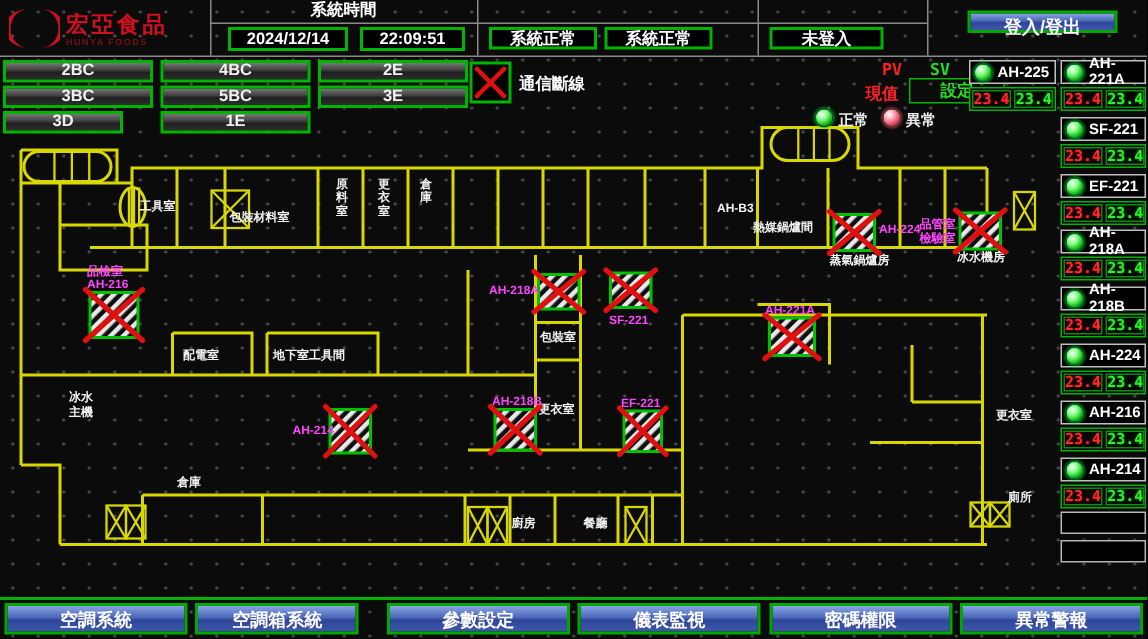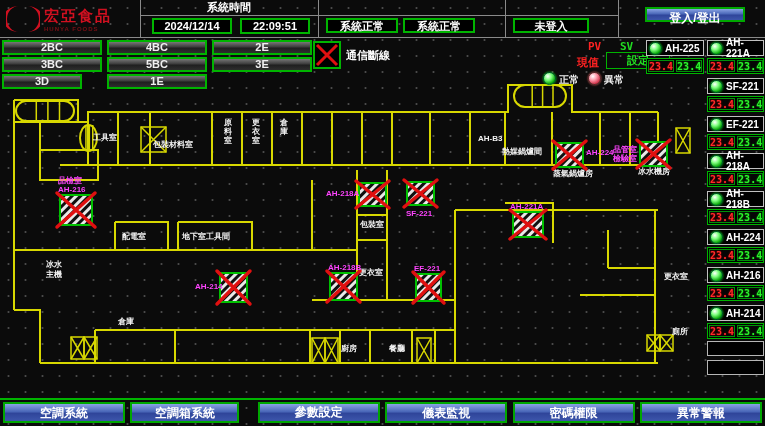--- a/index.html
+++ b/index.html
@@ -296,19 +296,19 @@
         <div class="valbox sv">23.4</div>
       </div>
       <div class="abs emptyslot" style="left: 707px; top: 341px; width: 57px; height: 15px;"></div>
       <div class="abs emptyslot" style="left: 707px; top: 360px; width: 57px; height: 15px;"></div>
     </div>
 
   <div class="abs" style="left:0;top:398px;width:765px;height:2px;background:#00b400;"></div>
   <div id="nav">
       <div class="abs bluebtn" style="left: 3px; top: 402px; width: 122px; height: 21px; font-size: 12px; line-height: 19px;">空調系統</div>
       <div class="abs bluebtn" style="left: 130.4px; top: 402px; width: 109px; height: 21px; font-size: 12px; line-height: 19px;">空調箱系統</div>
-      <div class="abs bluebtn" style="left: 257.8px; top: 402px; width: 122px; height: 21px; font-size: 12px; line-height: 19px; font-family: Liberation Mono, monospace;">參數設定</div>
+      <div class="abs bluebtn" style="left: 257.8px; top: 402px; width: 122px; height: 21px; font-size: 12px; line-height: 19px;">參數設定</div>
       <div class="abs bluebtn" style="left: 385.2px; top: 402px; width: 122px; height: 21px; font-size: 12px; line-height: 19px;">儀表監視</div>
       <div class="abs bluebtn" style="left: 512.6px; top: 402px; width: 122px; height: 21px; font-size: 12px; line-height: 19px;">密碼權限</div>
       <div class="abs bluebtn" style="left: 640px; top: 402px; width: 122px; height: 21px; font-size: 12px; line-height: 19px;">異常警報</div>
     </div>
 
 </div>
 
 </body></html>

